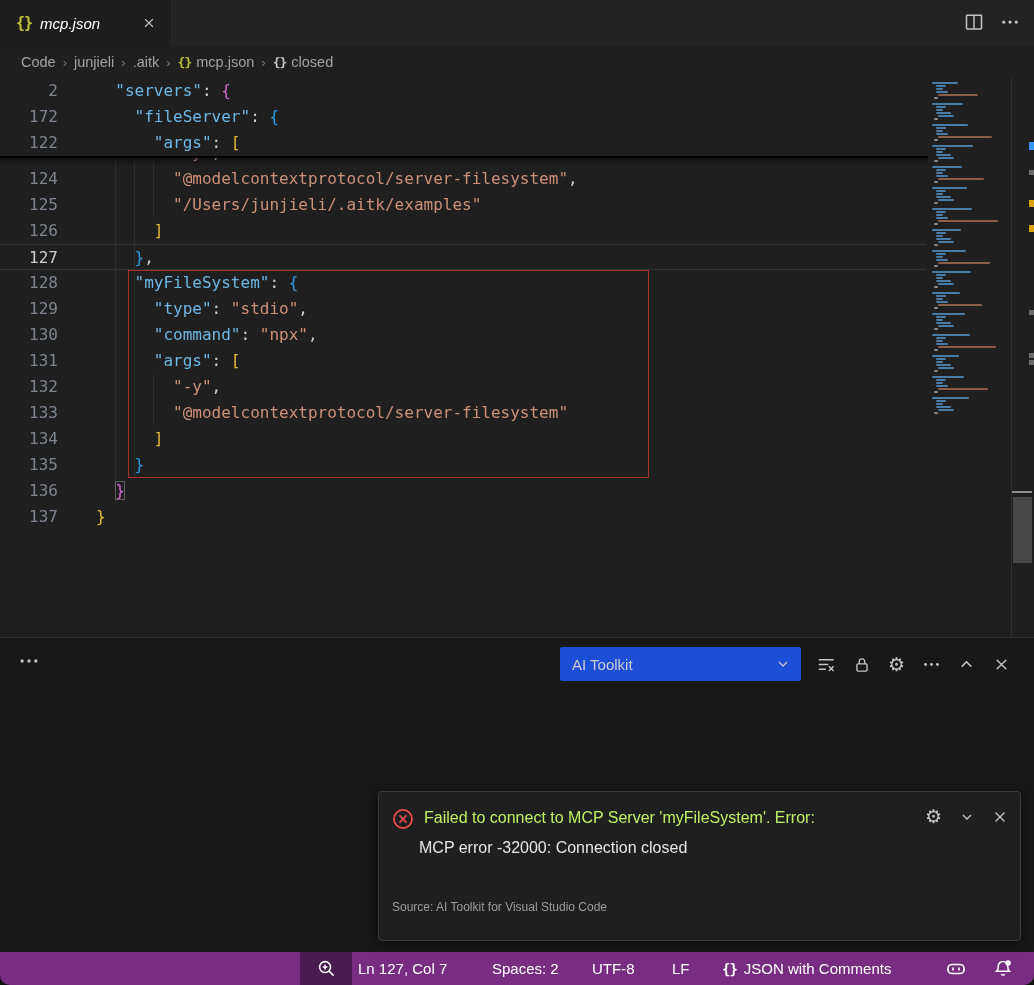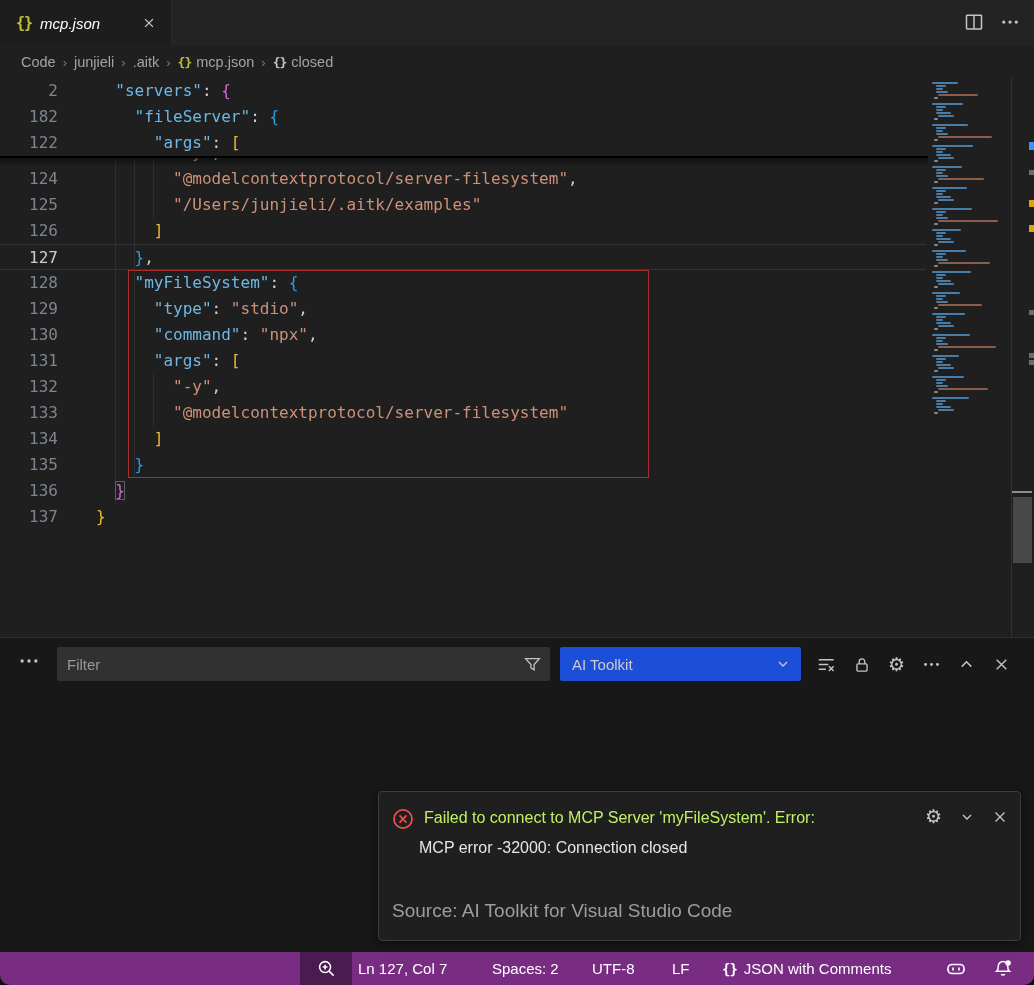--- a/index.html
+++ b/index.html
@@ -67,21 +67,21 @@
   .panel-icons { position:absolute; right:22px; top:16px; display:flex; gap:14px; color:#c5c5c5; align-items:center; }
   .pic { width:21px; height:21px; display:flex; align-items:center; justify-content:center; border-radius:4px; }
   
   .toast { position:absolute; left:378px; top:791px; width:643px; height:150px; background:#1f1f1f;
            border:1px solid #3c3c3c; border-radius:4px; box-shadow:0 2px 12px rgba(0,0,0,.55); z-index:20; }
   .toast .trow { position:absolute; left:13px; top:15px; right:12px; display:flex; align-items:flex-start; gap:10px; }
   .toast .err { flex:none; margin-top:1px; }
   .toast .ttitle { color:#bef264; font-size:16px; line-height:22px; }
   .toast .tmsg { position:absolute; left:40px; top:47px; color:#e6e6e6; font-size:16px; }
   .toast .ticons { margin-left:auto; display:flex; gap:17px; color:#c5c5c5; align-items:center; }
-  .toast .tsource { position:absolute; left:13px; top:108px; color:#9d9d9d; font-size:19px; }
+  .toast .tsource { position:absolute; left:13px; top:108px; color:#9d9d9d; font-size:12px; }
   
   .statusbar { position:absolute; left:0; top:952px; width:1034px; height:33px; background:#792d82; color:#ffffff; font-size:15px; }
   .sb-item { position:absolute; top:0; height:33px; display:flex; align-items:center; white-space:nowrap; }
   .zoom-seg { position:absolute; left:300px; top:0; width:52px; height:33px; background:#4a1b51; display:flex; align-items:center; justify-content:center; }
   .sb-lang .licon { font:700 14px "DejaVu Sans Mono", monospace; letter-spacing:-1px; margin-right:7px; }
   svg { display:block; }
 </style>
 </head>
 <body>
 
@@ -207,21 +207,21 @@
         </div>
       </div>
     <div class="redbox"></div>
 
     <div class="sticky" id="sticky-lines">
         <div class="crow" style="top: 0px;">
           <span class="ln">2</span>
           <span class="ct"><span class="tk-pln">  </span><span class="tk-key">"servers"</span><span class="tk-pun">: </span><span class="tk-bM">{</span></span>
         </div>
         <div class="crow" style="top: 26px;">
-          <span class="ln">182</span>
+          <span class="ln">172</span>
           <span class="ct"><span class="tk-pln">    </span><span class="tk-key">"fileServer"</span><span class="tk-pun">: </span><span class="tk-bB">{</span></span>
         </div>
         <div class="crow" style="top: 52px;">
           <span class="ln">122</span>
           <span class="ct"><span class="tk-pln">      </span><span class="tk-key">"args"</span><span class="tk-pun">: </span><span class="tk-bG">[</span></span>
         </div>
       </div>
     <div class="sticky-shadow"></div>
 
     <div class="minimap" id="minimap">
@@ -336,28 +336,20 @@
   </div>
 
   <div class="panel">
     <span class="panel-more">
       <svg width="22" height="22" viewBox="0 0 16 16" fill="currentColor">
           <circle cx="3" cy="8" r="1.2"></circle>
           <circle cx="8" cy="8" r="1.2"></circle>
           <circle cx="13" cy="8" r="1.2"></circle>
         </svg>
     </span>
-    <div class="filter-box">
-      <input type="text" placeholder="Filter" style="">
-      <span class="funnel">
-        <svg width="17" height="17" viewBox="0 0 16 16" stroke="currentColor" stroke-width="1.2" fill="none">
-            <path d="M1.5 2.5 H14.5 L9.5 8 V13 L6.5 11.2 V8 Z"></path>
-          </svg>
-      </span>
-    </div>
     <div class="scope-select">
       <span>AI Toolkit</span>
       <span class="chev">
         <svg width="16" height="16" viewBox="0 0 16 16" stroke="currentColor" stroke-width="1.4" fill="none">
             <path d="M4 6 L8 10 L12 6"></path>
           </svg>
       </span>
     </div>
     <div class="panel-icons">
       <span class="pic">

